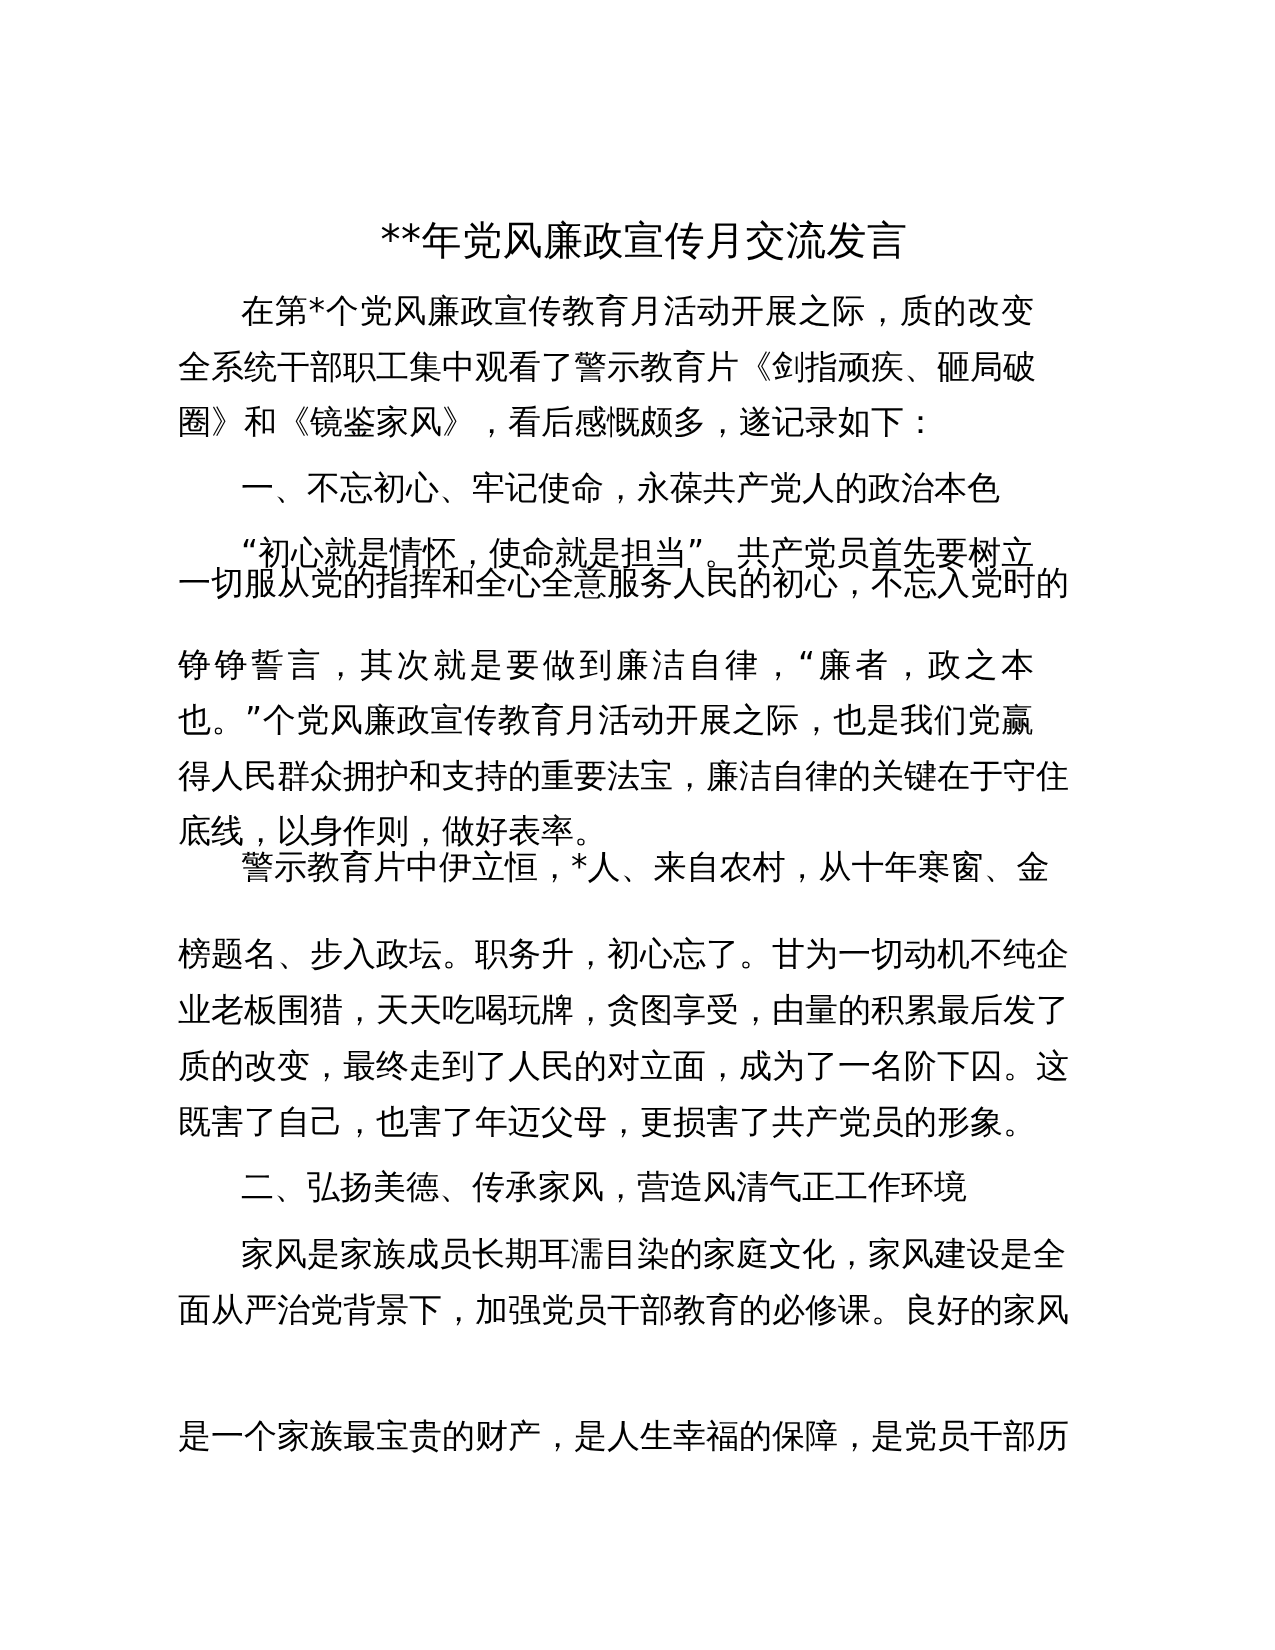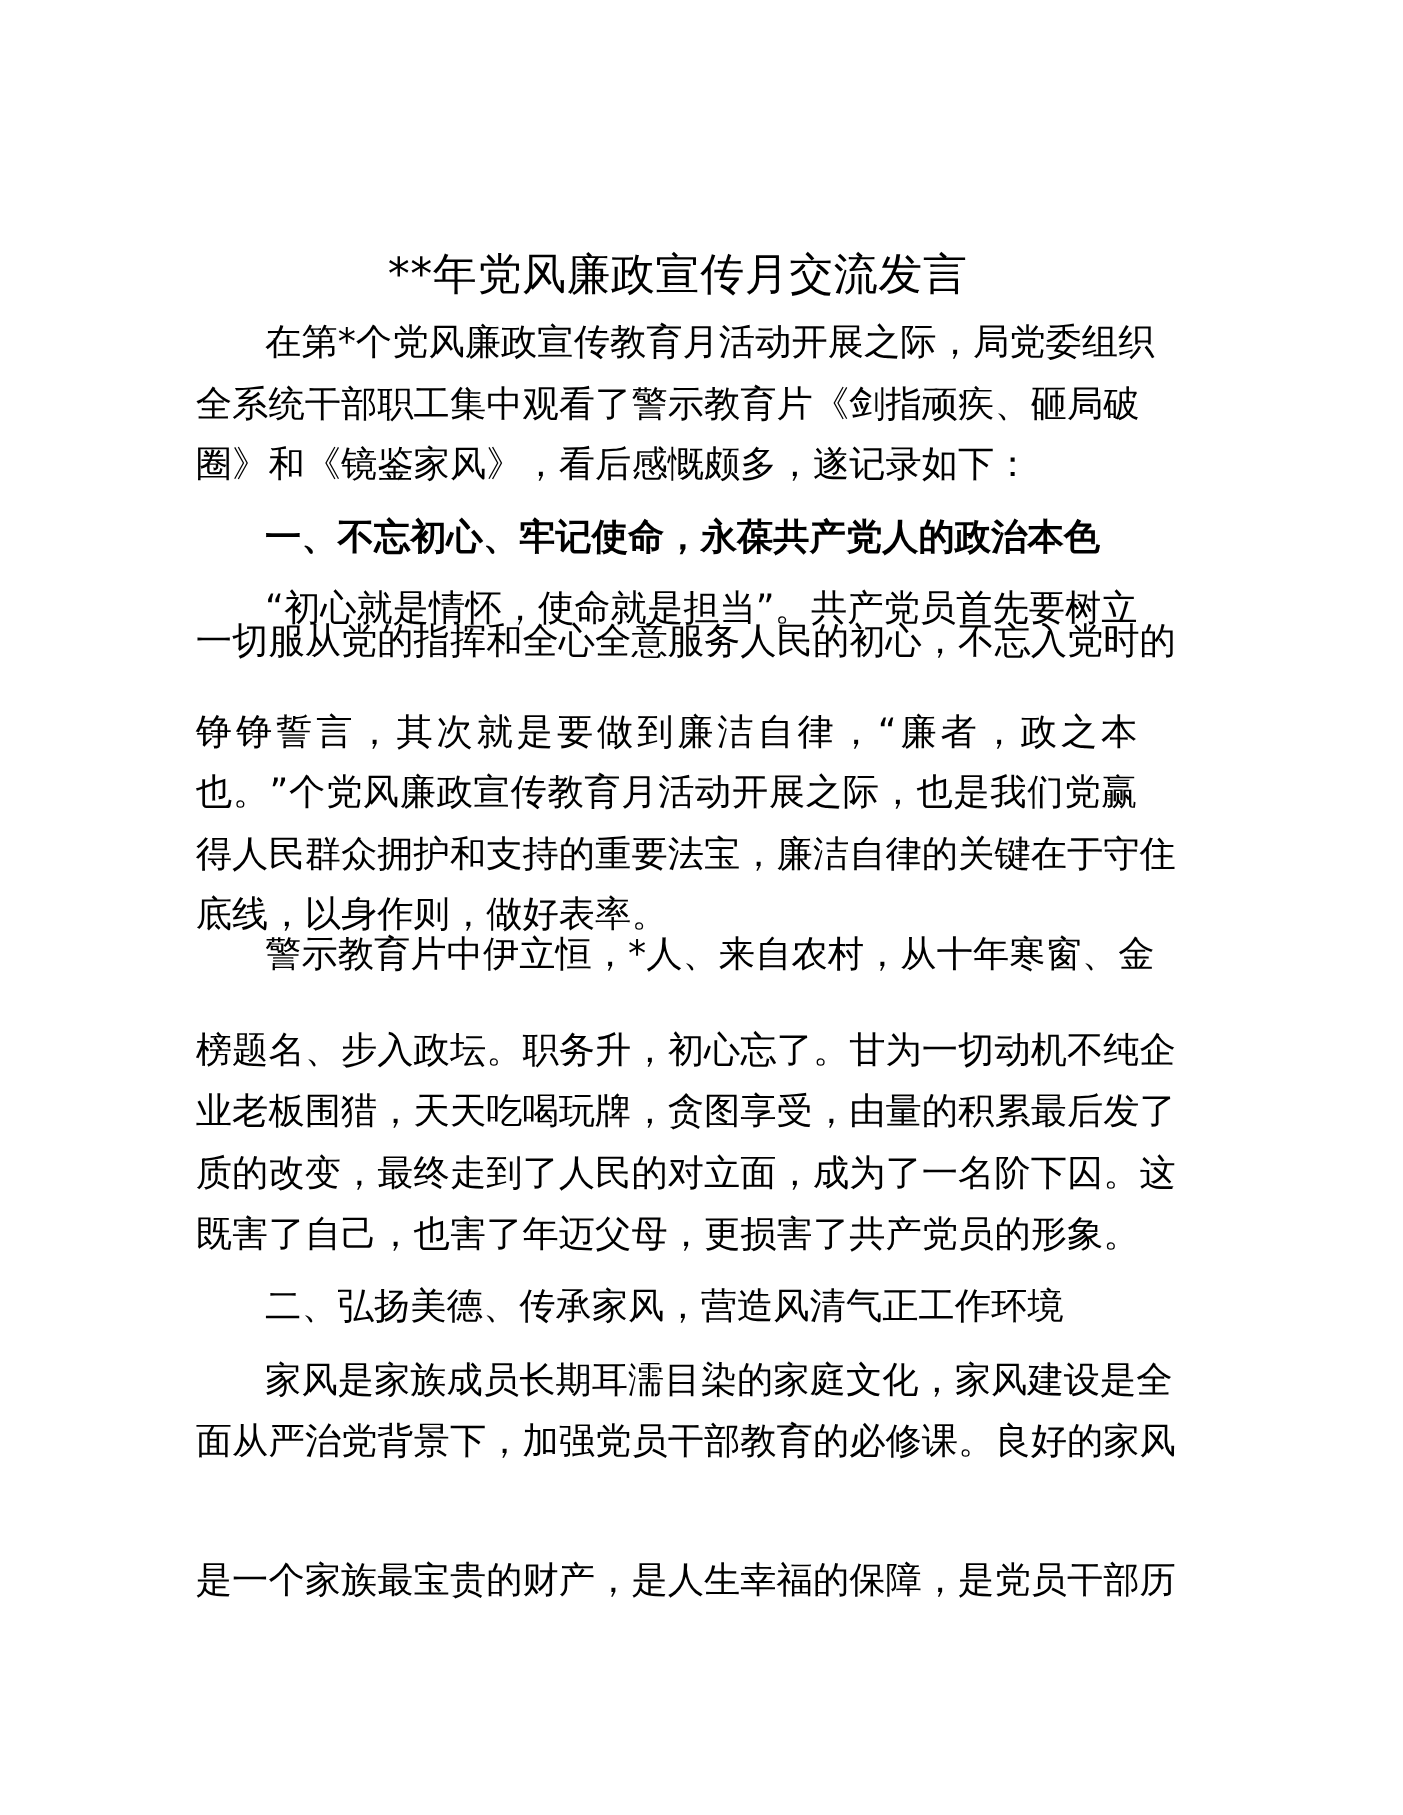--- a/index.html
+++ b/index.html
@@ -25,22 +25,23 @@
     }
     .title {
       position: absolute;
       top: 212px;
       left: 0;
       width: 1212px;
       text-align: center;
       font-size: 40px;
       line-height: 56px;
       font-weight: normal;
-      margin: 10px;
+      margin: 0;
       letter-spacing: 0.5px;
+      padding-left: 38px;
     }
     .line {
       position: absolute;
       left: 178px;
       width: 856px;
       font-size: 33px;
       line-height: 40px;
       white-space: nowrap;
       margin: 0;
       text-align-last: justify;
@@ -56,24 +57,24 @@
     .heading {
       text-align-last: left;
     }
   </style>
 </head>
 <body>
 
 <div class="page">
   <h1 class="title">**年党风廉政宣传月交流发言</h1>
   <div id="body-lines">
-      <p class="line indent" style="top: 291px;">在第*个党风廉政宣传教育月活动开展之际，局党委组织</p>
+      <p class="line indent" style="top: 291px;">在第*个党风廉政宣传教育月活动开展之际，质的改变</p>
       <p class="line" style="top: 347px;">全系统干部职工集中观看了警示教育片《剑指顽疾、砸局破</p>
       <p class="line last" style="top: 402px;">圈》和《镜鉴家风》，看后感慨颇多，遂记录如下：</p>
-      <p class="line indent last heading" style="top: 468px; font-weight: bold;">一、不忘初心、牢记使命，永葆共产党人的政治本色</p>
+      <p class="line indent last heading" style="top: 468px;">一、不忘初心、牢记使命，永葆共产党人的政治本色</p>
       <p class="line indent" style="top: 533px;">“初心就是情怀，使命就是担当”。共产党员首先要树立</p>
       <p class="line" style="top: 563px;">一切服从党的指挥和全心全意服务人民的初心，不忘入党时的</p>
       <p class="line" style="top: 645px;">铮铮誓言，其次就是要做到廉洁自律，“廉者，政之本</p>
       <p class="line" style="top: 700px;">也。”个党风廉政宣传教育月活动开展之际，也是我们党赢</p>
       <p class="line" style="top: 756px;">得人民群众拥护和支持的重要法宝，廉洁自律的关键在于守住</p>
       <p class="line last" style="top: 811px;">底线，以身作则，做好表率。</p>
       <p class="line indent" style="top: 847px;">警示教育片中伊立恒，*人、来自农村，从十年寒窗、金</p>
       <p class="line" style="top: 934px;">榜题名、步入政坛。职务升，初心忘了。甘为一切动机不纯企</p>
       <p class="line" style="top: 990px;">业老板围猎，天天吃喝玩牌，贪图享受，由量的积累最后发了</p>
       <p class="line" style="top: 1046px;">质的改变，最终走到了人民的对立面，成为了一名阶下囚。这</p>

